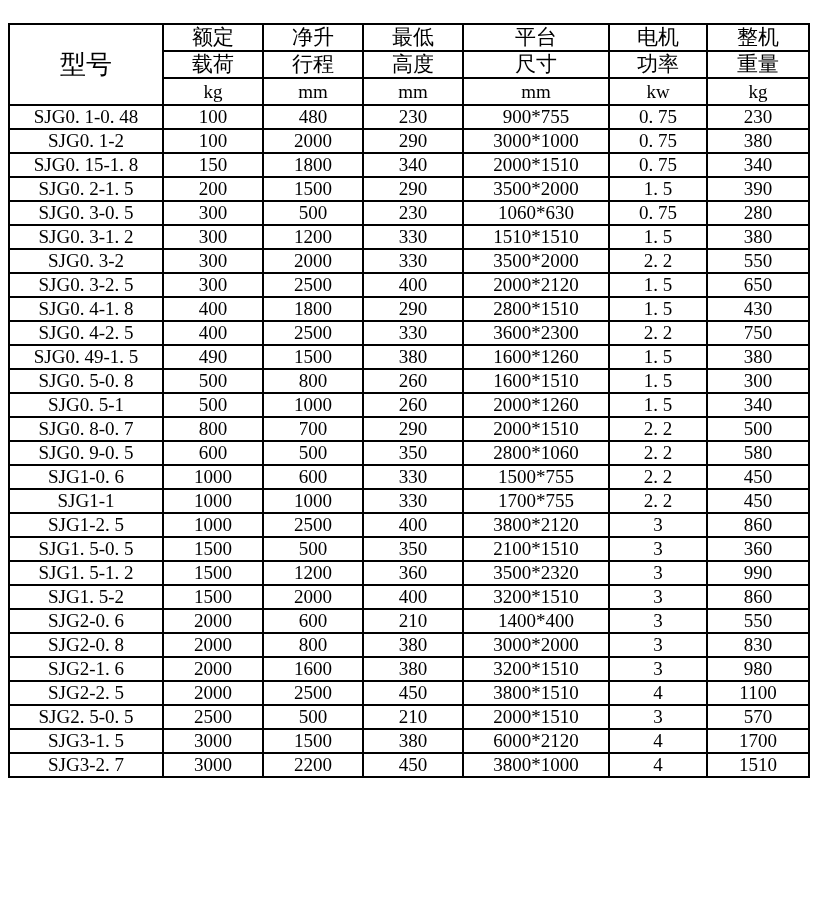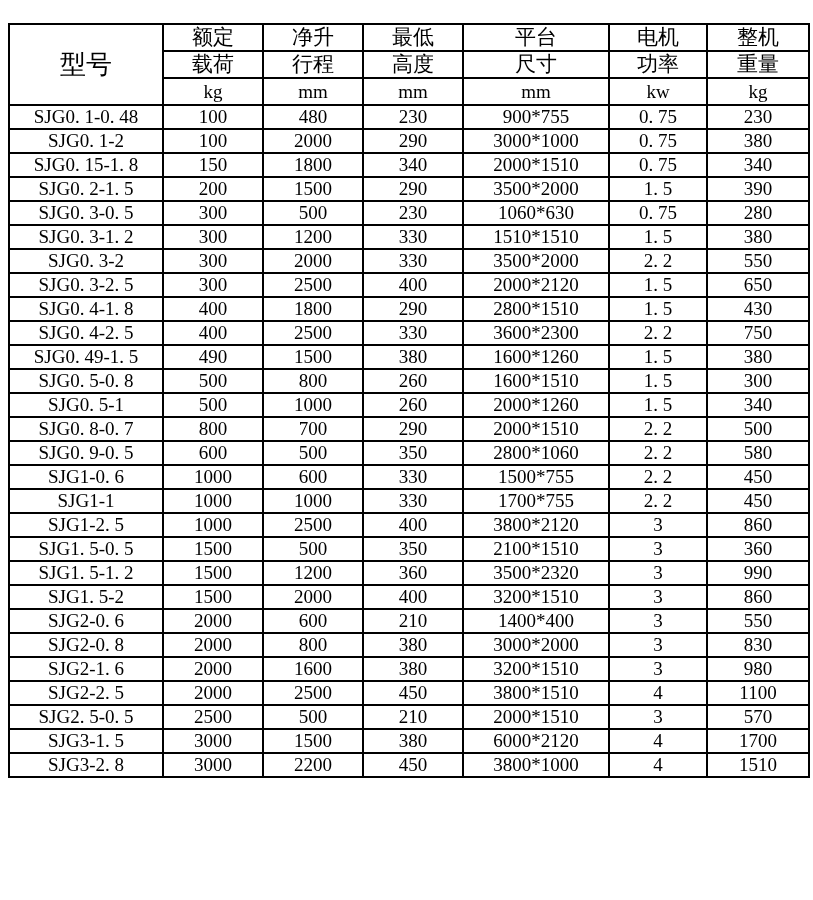--- a/index.html
+++ b/index.html
@@ -322,21 +322,21 @@
         <tr>
           <td>SJG3-1. 5</td>
           <td>3000</td>
           <td>1500</td>
           <td>380</td>
           <td>6000*2120</td>
           <td>4</td>
           <td>1700</td>
         </tr>
         <tr>
-          <td>SJG3-2. 8</td>
+          <td>SJG3-2. 7</td>
           <td>3000</td>
           <td>2200</td>
           <td>450</td>
           <td>3800*1000</td>
           <td>4</td>
           <td>1510</td>
         </tr>
       </tbody>
   </table>
 </div>

